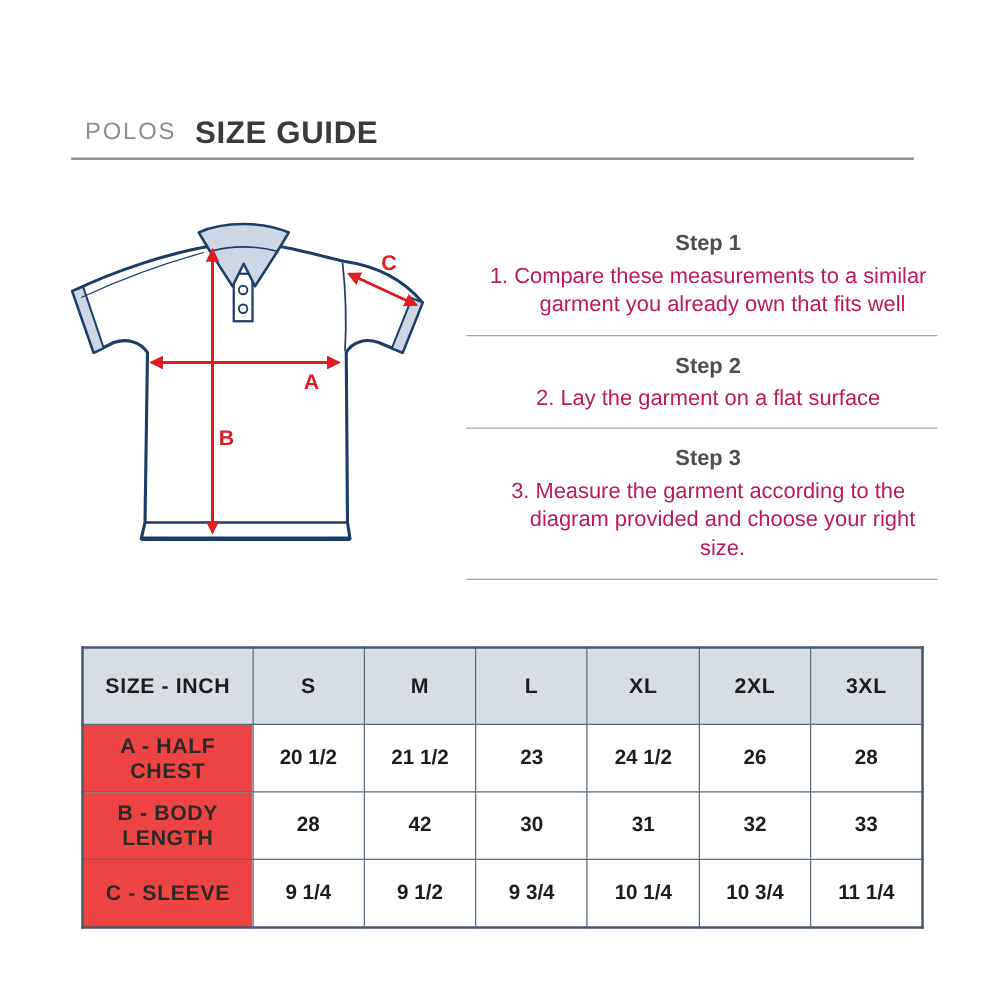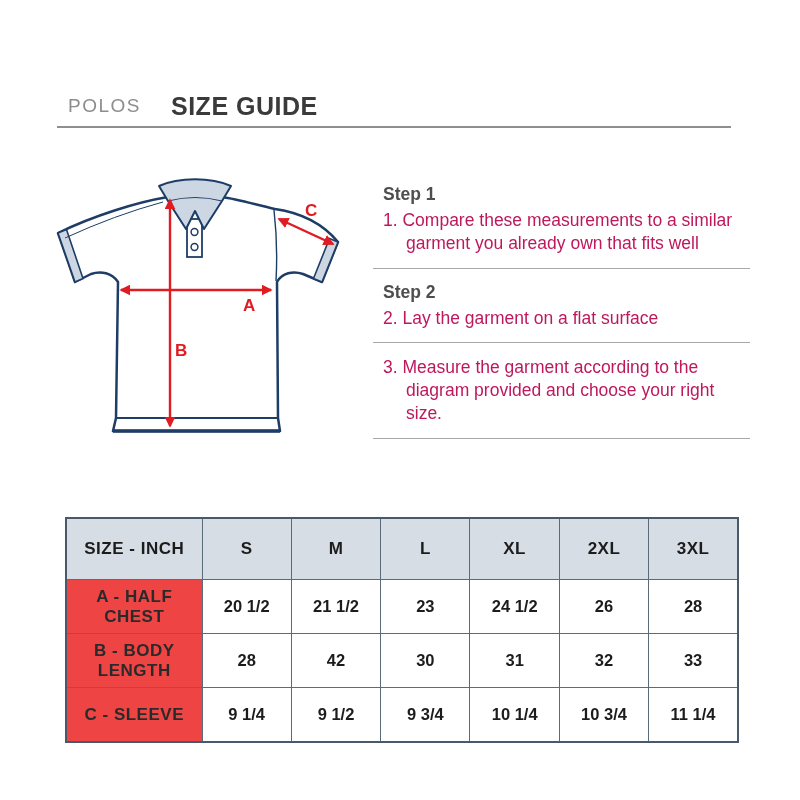--- a/index.html
+++ b/index.html
@@ -3,30 +3,30 @@
 <meta charset="utf-8">
 <style>
   html,body { margin:0; padding:0; background:#ffffff; }
   .page {
     position:relative; width:800px; height:800px; background:#ffffff;
     font-family:"Liberation Sans", sans-serif; overflow:hidden;
   }
 
   
   .header { position:absolute; left:57px; top:92px; width:674px; }
-  .header-text { display:flex; align-items:flex-end; gap:30px; padding-left:11px; line-height:28px; }
+  .header-text { display:flex; align-items:flex-end; gap:15px; padding-left:11px; line-height:28px; }
   .brand { font-size:19px; color:#8d8d8d; letter-spacing:1.5px; }
   .title { font-size:25px; font-weight:bold; color:#3a3a3a; letter-spacing:0.5px; }
   .header-rule { margin-top:6px; height:2px; background:#8f8f8f; }
 
   
   .diagram { position:absolute; left:45px; top:165px; width:330px; height:290px; }
 
   
-  .steps { position:absolute; left:373px; top:184px; width:377px; }
+  .steps { position:absolute; left:373px; top:184px; width:377px;text-align:center; }
   .step { border-bottom:1px solid #a8a8a8; padding:0 0 12px 10px; margin-bottom:13px; }
   .step-title { font-size:17.5px; font-weight:bold; color:#4e4e4e; margin-bottom:4px; }
   .step-text { font-size:17.5px; color:#be185d; line-height:1.33; padding-left:23px; text-indent:-23px; }
 
   
   .size-table {
     position:absolute; left:65px; top:517px; width:674px;
     border-collapse:collapse; table-layout:fixed; border:2px solid #47596b;
   }
   .size-table th, .size-table td {
@@ -106,20 +106,21 @@
   <div class="steps">
     <div class="step">
       <div class="step-title">Step 1</div>
       <div class="step-text">1. Compare these measurements to a similar garment you already own that fits well</div>
     </div>
     <div class="step">
       <div class="step-title">Step 2</div>
       <div class="step-text">2. Lay the garment on a flat surface</div>
     </div>
     <div class="step">
+      <div class="step-title">Step 3</div>
       <div class="step-text">3. Measure the garment according to the diagram provided and choose your right size.</div>
     </div>
   </div>
 
   <table class="size-table">
     <colgroup>
       <col style="width:136px">
       <col span="6">
     </colgroup>
     <thead>

